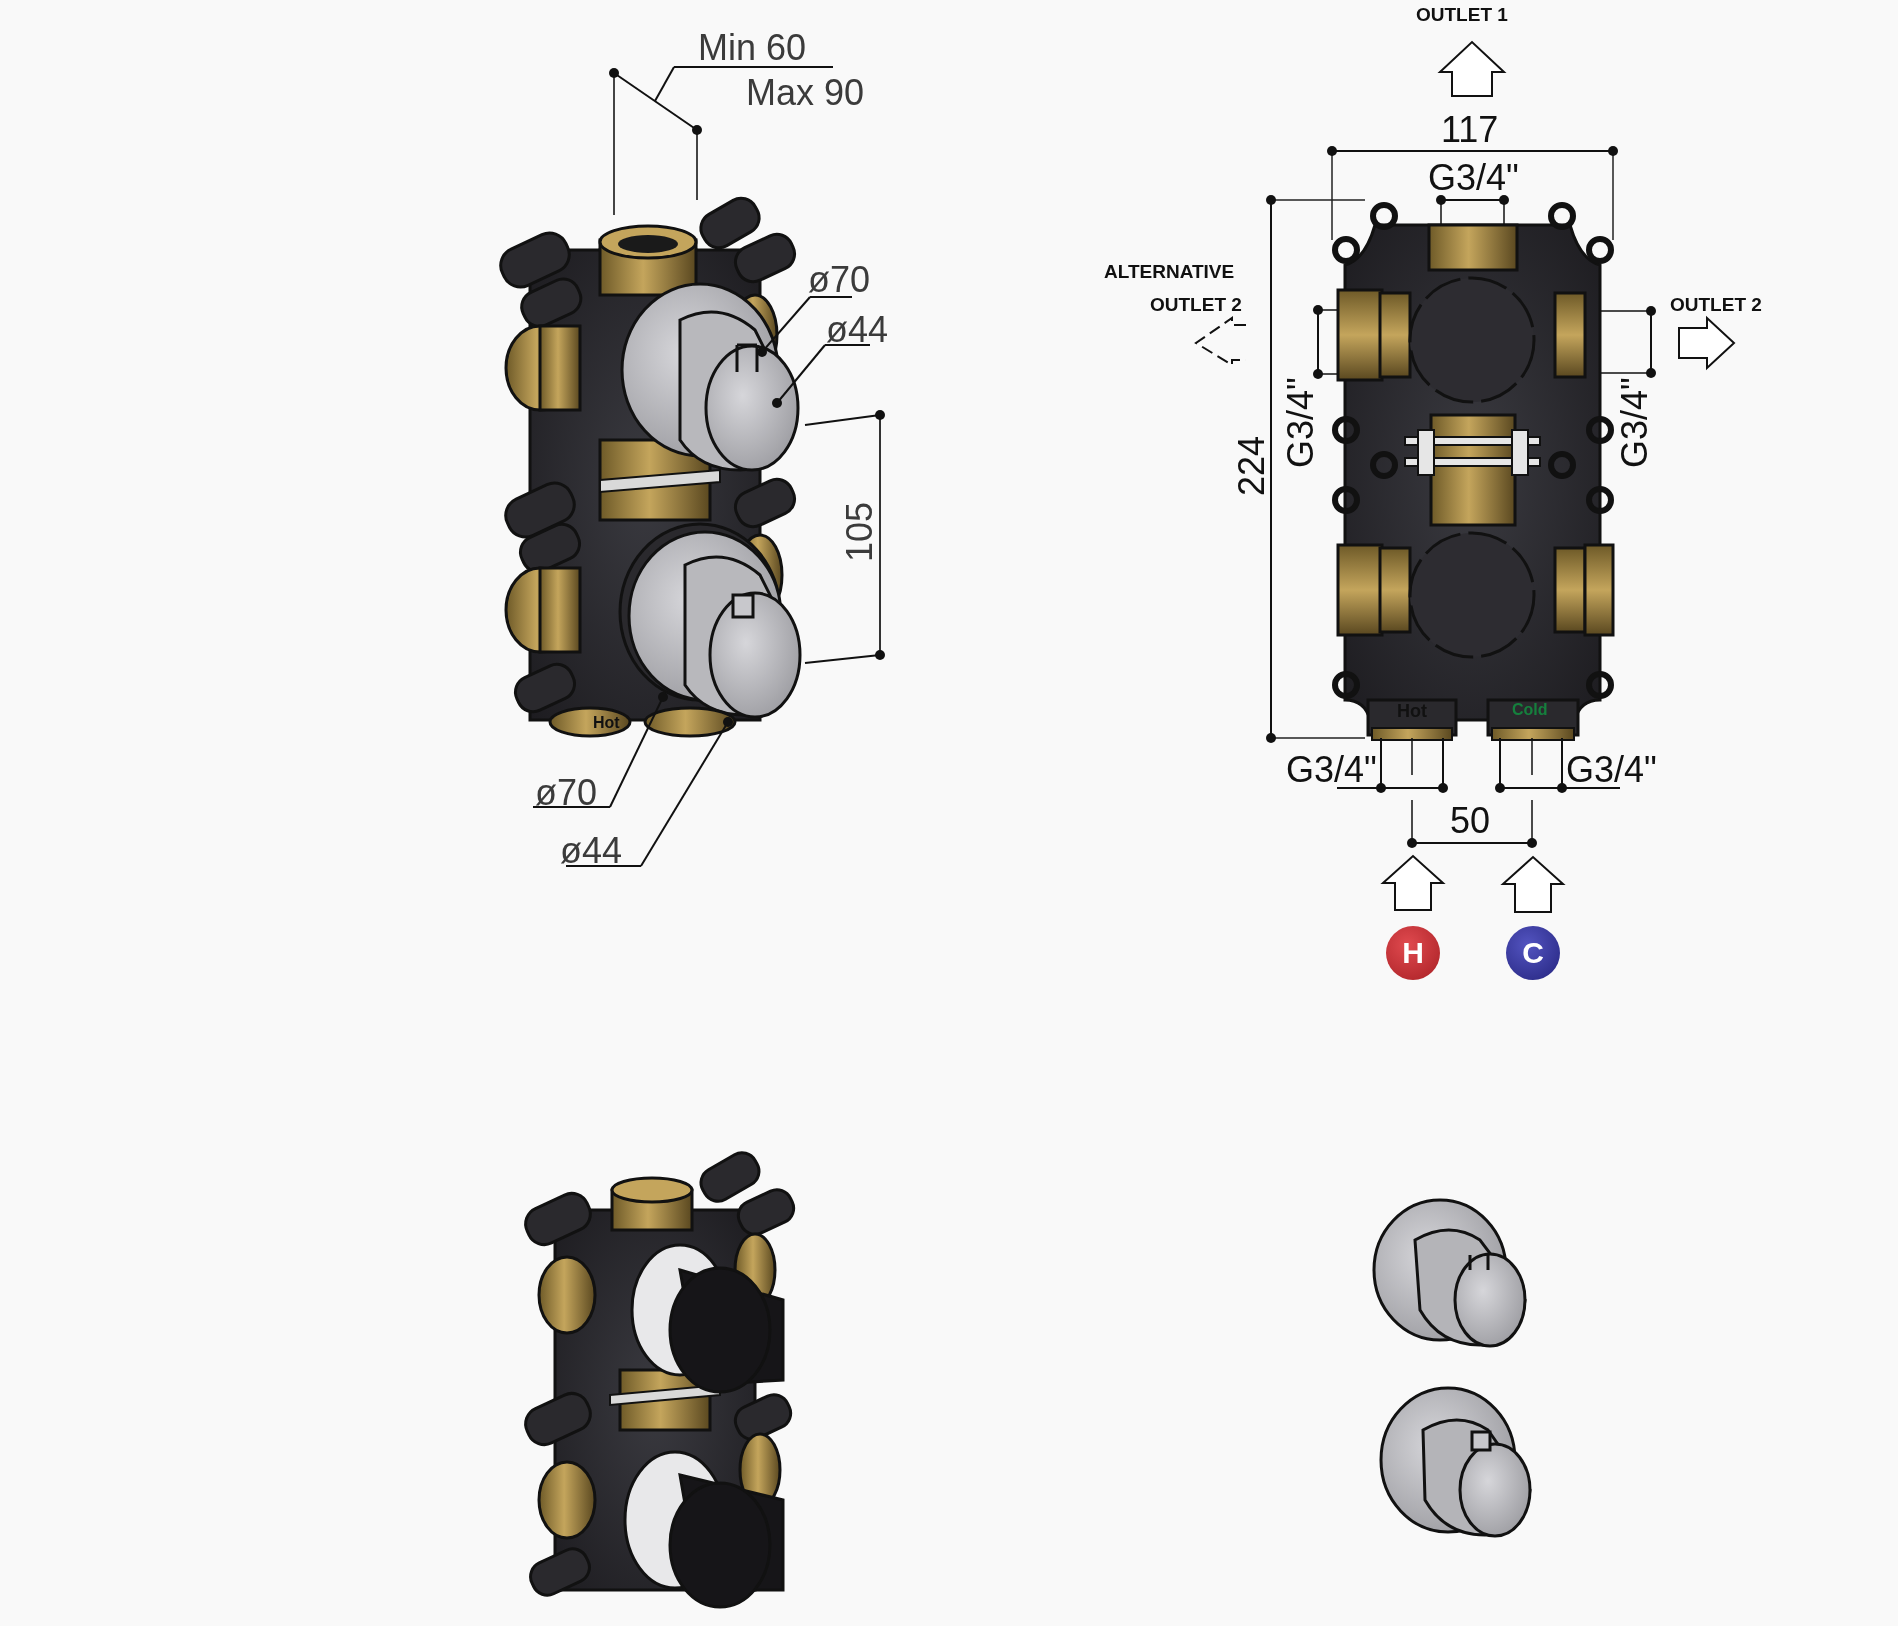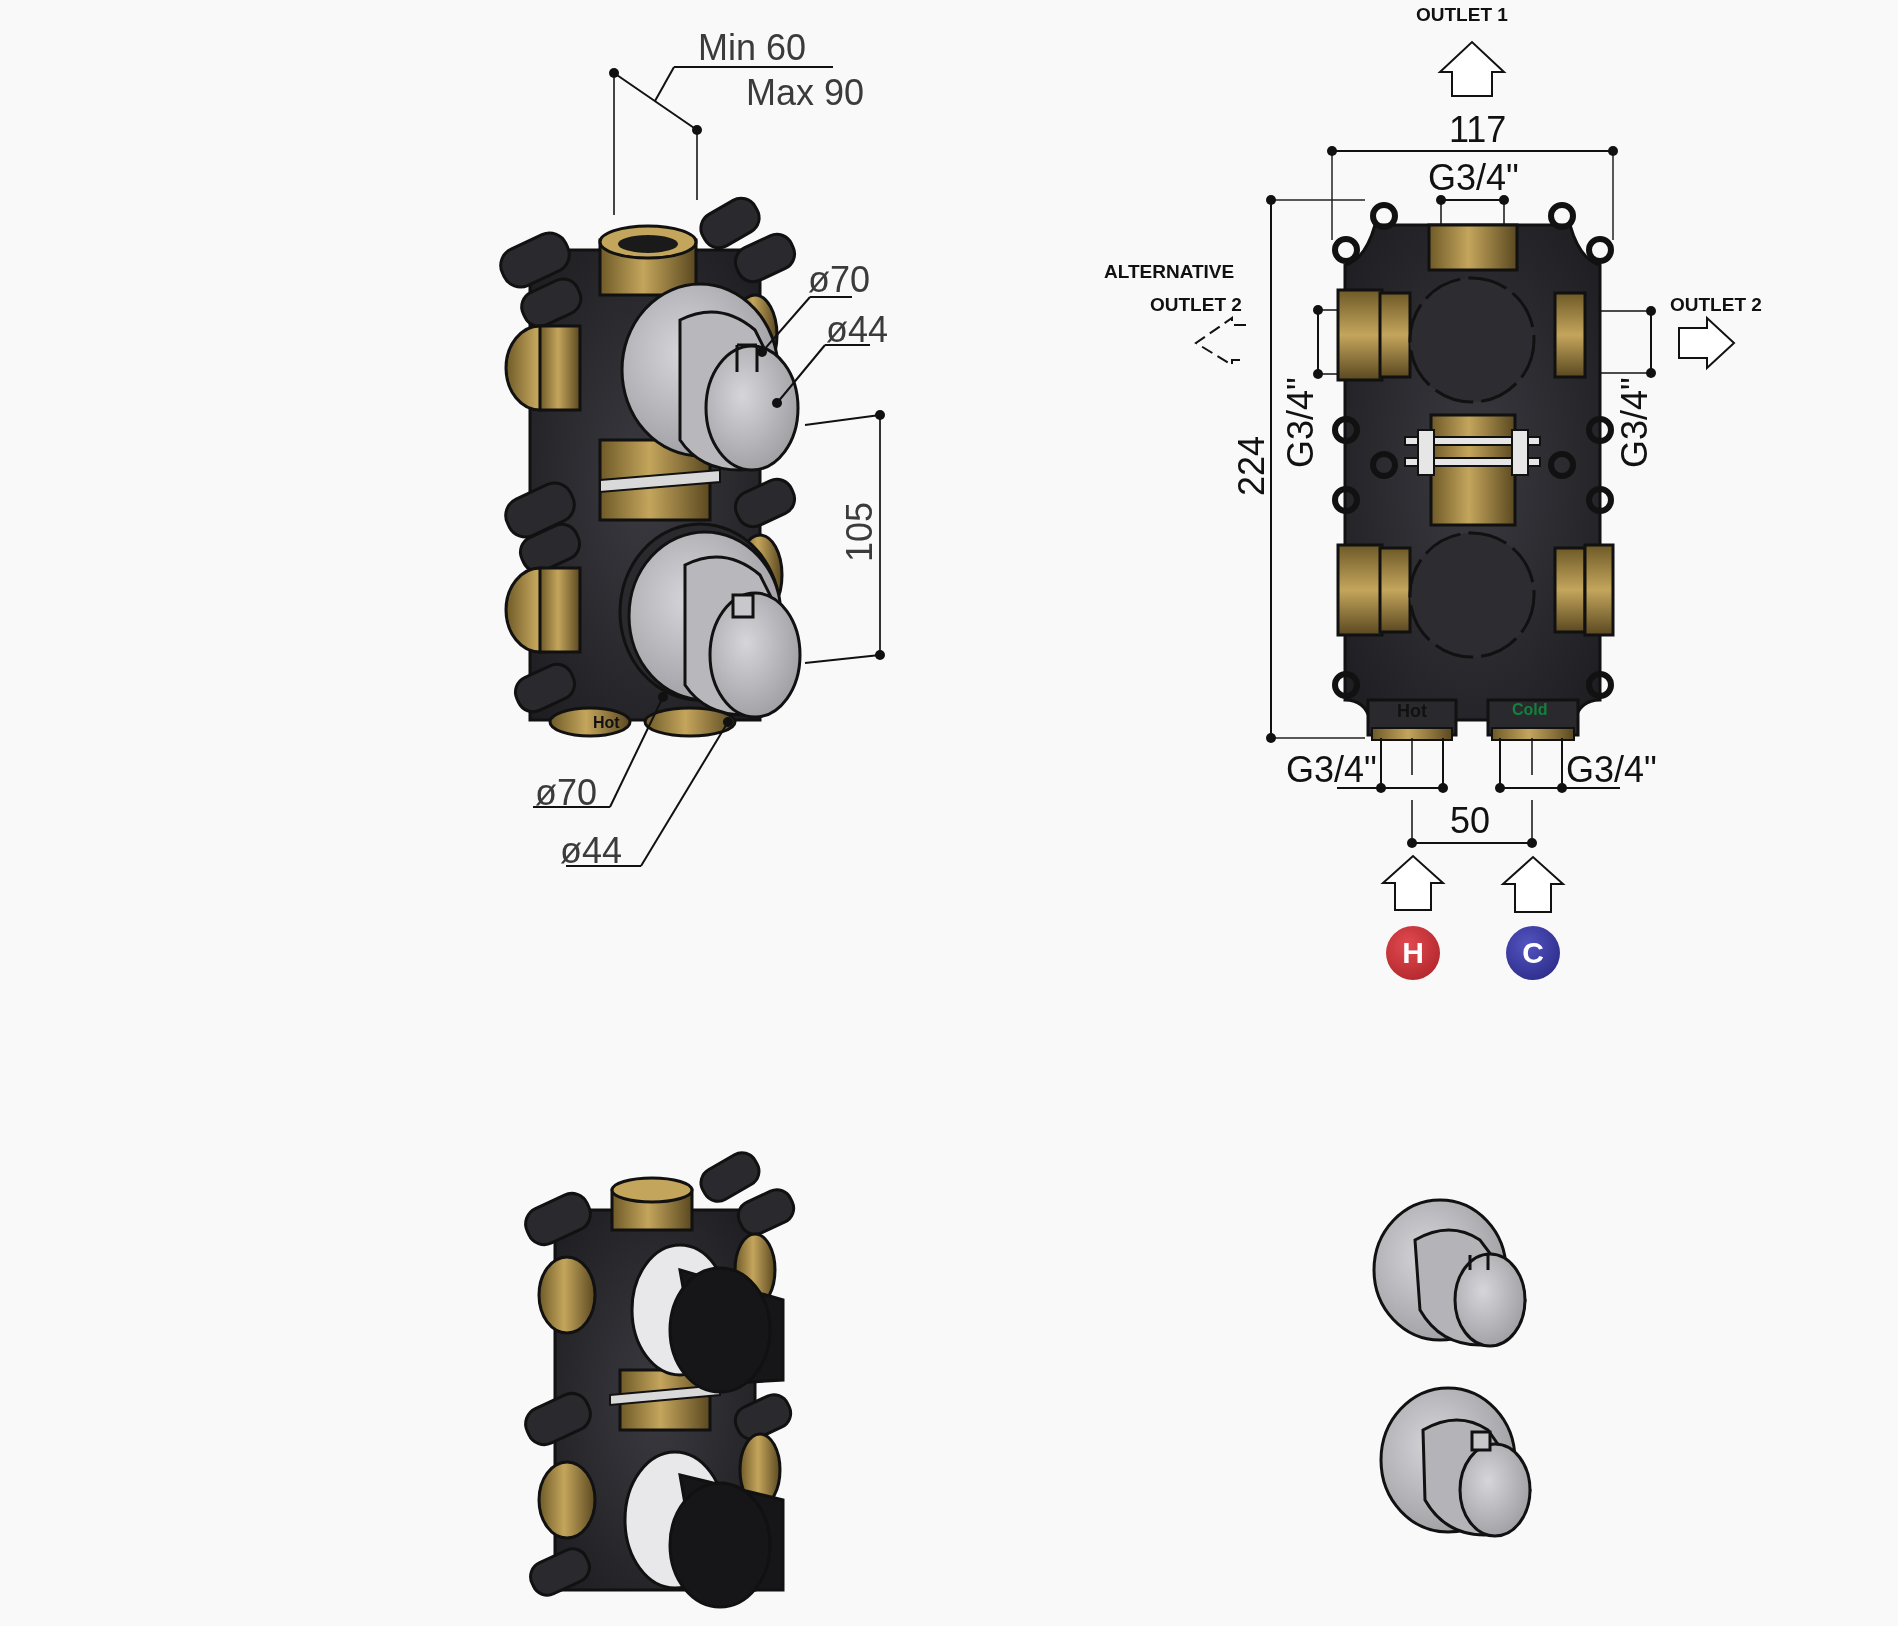--- a/index.html
+++ b/index.html
@@ -263,21 +263,21 @@
 <div class="lbl dim" style="left:698px;top:30px;">Min 60</div>
 <div class="lbl dim" style="left:714px;top:75px;margin-left:32px;">Max 90</div>
 <div class="lbl dim" style="left:808px;top:262px;">ø70</div>
 <div class="lbl dim" style="left:826px;top:312px;">ø44</div>
 <div class="lbl dim rot" style="left:842px;top:562px;transform:rotate(-90deg);">105</div>
 <div class="lbl dim" style="left:535px;top:775px;">ø70</div>
 <div class="lbl dim" style="left:560px;top:833px;">ø44</div>
 <div class="lbl" style="left:593px;top:715px;font-size:16px;font-weight:bold;color:#111;">Hot</div>
 
 <div class="lbl bold" style="left:1416px;top:5px;">OUTLET 1</div>
-<div class="lbl dimk" style="left:1441px;top:112px;margin-left:8px;">117</div>
+<div class="lbl dimk" style="left:1441px;top:112px;">117</div>
 <div class="lbl dimk" style="left:1428px;top:160px;">G3/4"</div>
 <div class="lbl bold" style="left:1104px;top:262px;">ALTERNATIVE</div>
 <div class="lbl bold" style="left:1150px;top:295px;">OUTLET 2</div>
 <div class="lbl bold" style="left:1670px;top:295px;">OUTLET 2</div>
 <div class="lbl dimk rot" style="left:1234px;top:496px;transform:rotate(-90deg);">224</div>
 <div class="lbl dimk rot" style="left:1283px;top:468px;transform:rotate(-90deg);">G3/4"</div>
 <div class="lbl dimk rot" style="left:1617px;top:468px;transform:rotate(-90deg);">G3/4"</div>
 <div class="lbl" style="left:1397px;top:702px;font-size:18px;font-weight:bold;color:#111;">Hot</div>
 <div class="lbl" style="left:1512px;top:702px;font-size:16px;font-weight:bold;color:#15803d;">Cold</div>
 <div class="lbl dimk" style="left:1286px;top:752px;">G3/4"</div>

